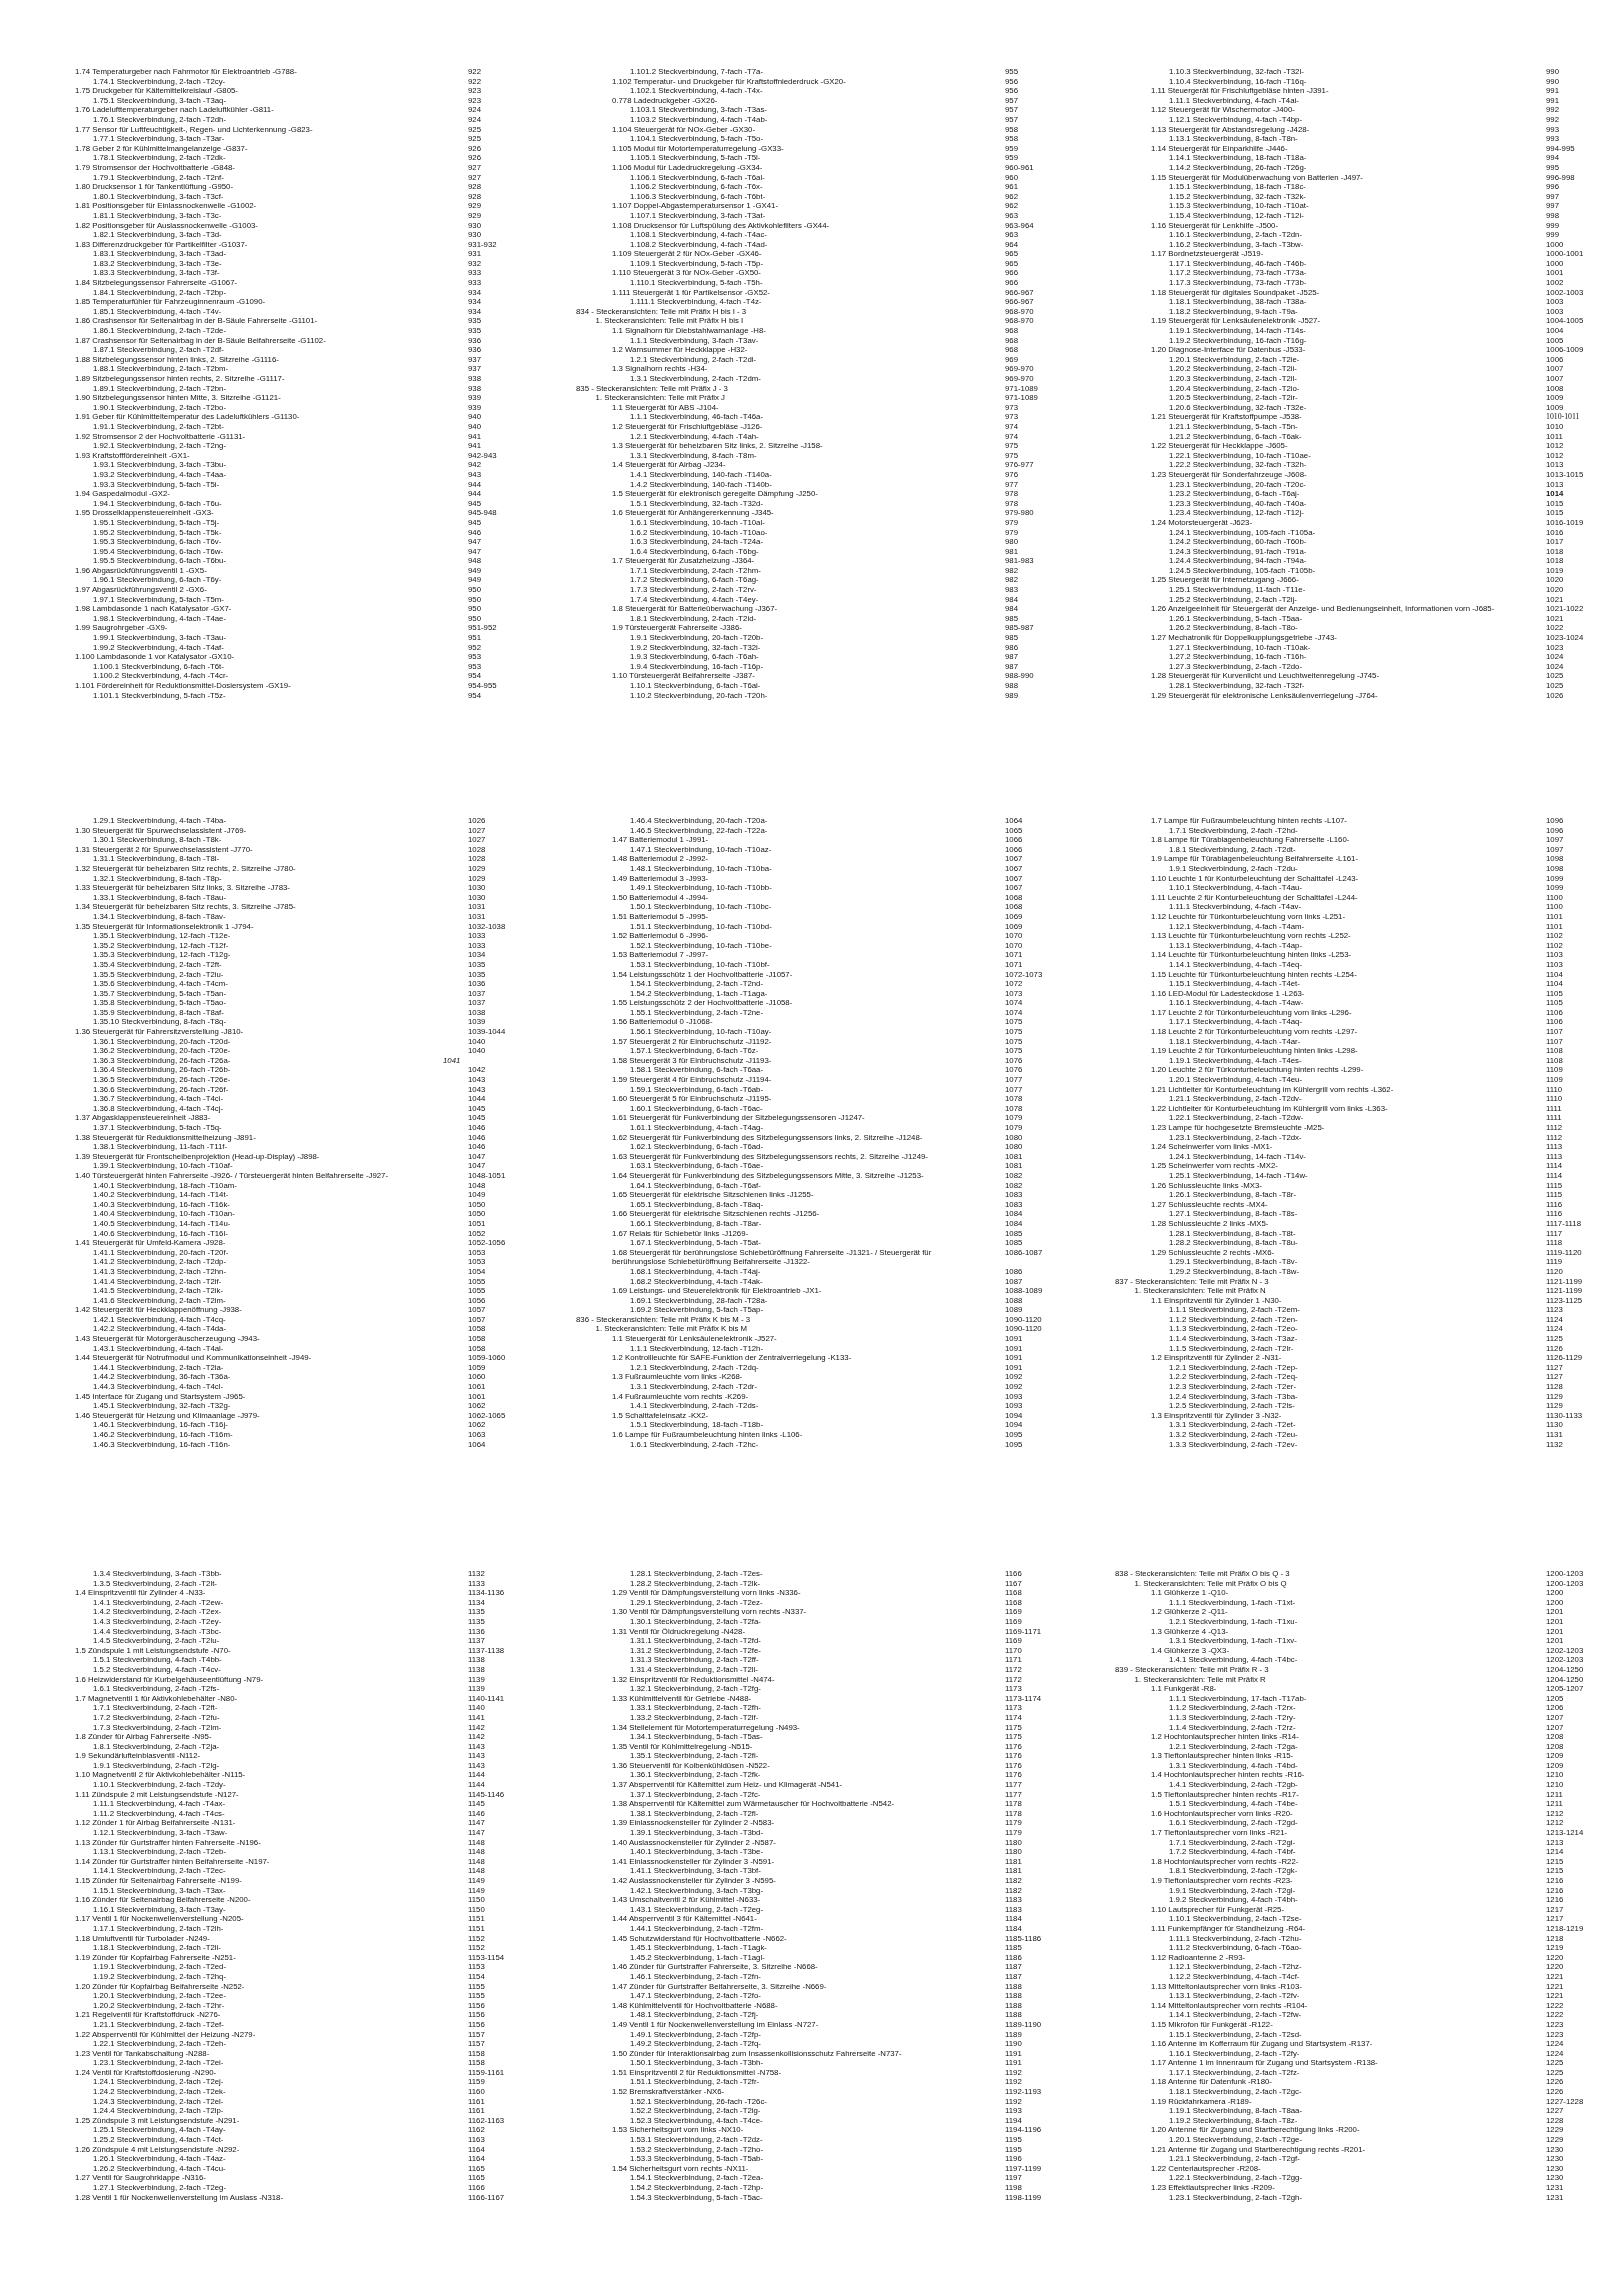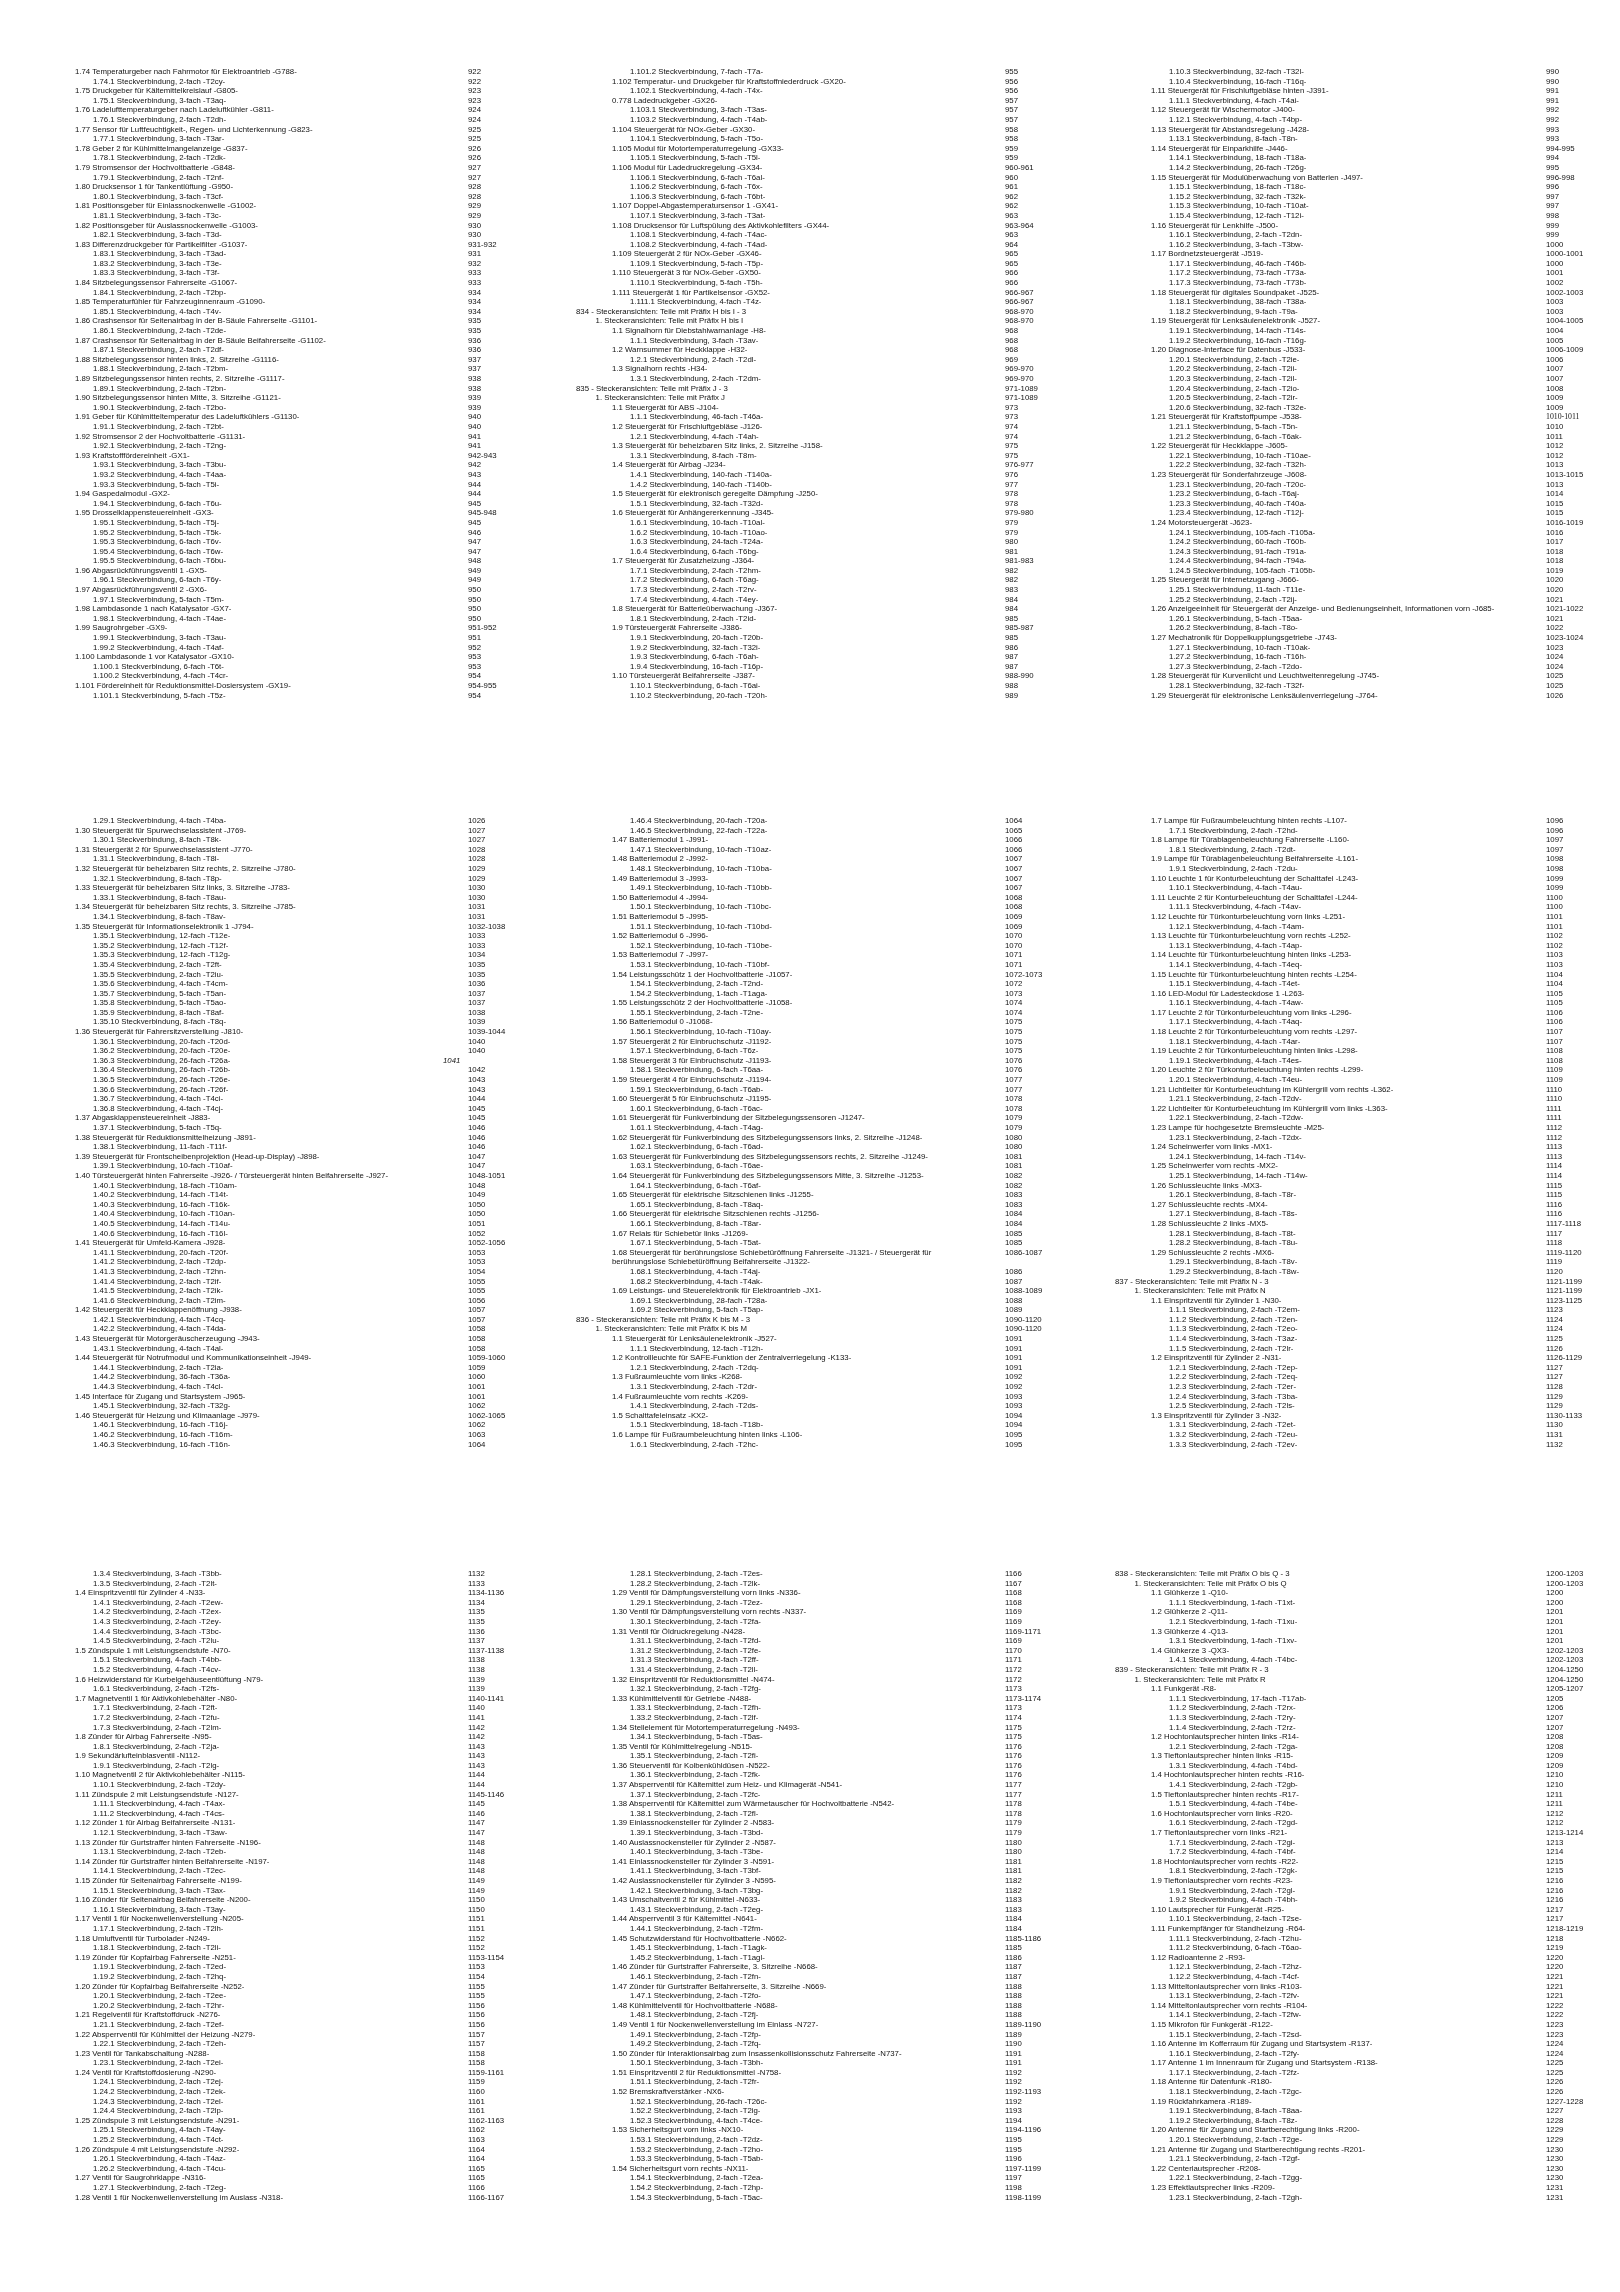--- a/index.html
+++ b/index.html
@@ -724,21 +724,21 @@
       <div class="row lvl2">
         <span class="t">1.23 Steuergerät für Sonderfahrzeuge -J608-</span>
         <span class="pg" style="left: 431px;">1013-1015</span>
       </div>
       <div class="row lvl3">
         <span class="t">1.23.1 Steckverbindung, 20-fach -T20c-</span>
         <span class="pg" style="left: 431px;">1013</span>
       </div>
       <div class="row lvl3">
         <span class="t">1.23.2 Steckverbindung, 6-fach -T6aj-</span>
-        <span class="pg" style="left: 431px;">1014</span>
+        <span class="pg" style="left: 431px; font-weight: bold;">1014</span>
       </div>
       <div class="row lvl3">
         <span class="t">1.23.3 Steckverbindung, 40-fach -T40a-</span>
         <span class="pg" style="left: 431px;">1015</span>
       </div>
       <div class="row lvl3">
         <span class="t">1.23.4 Steckverbindung, 12-fach -T12j-</span>
         <span class="pg" style="left: 431px;">1015</span>
       </div>
       <div class="row lvl2">

